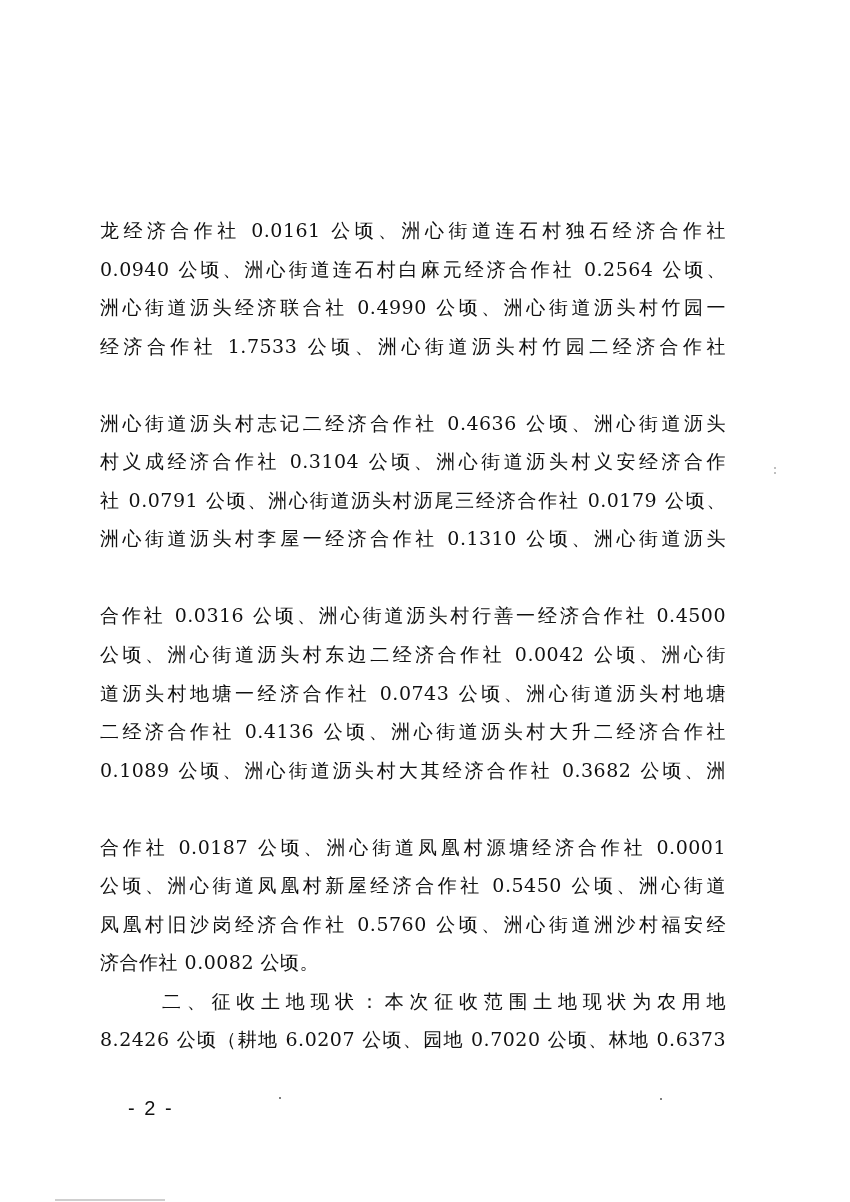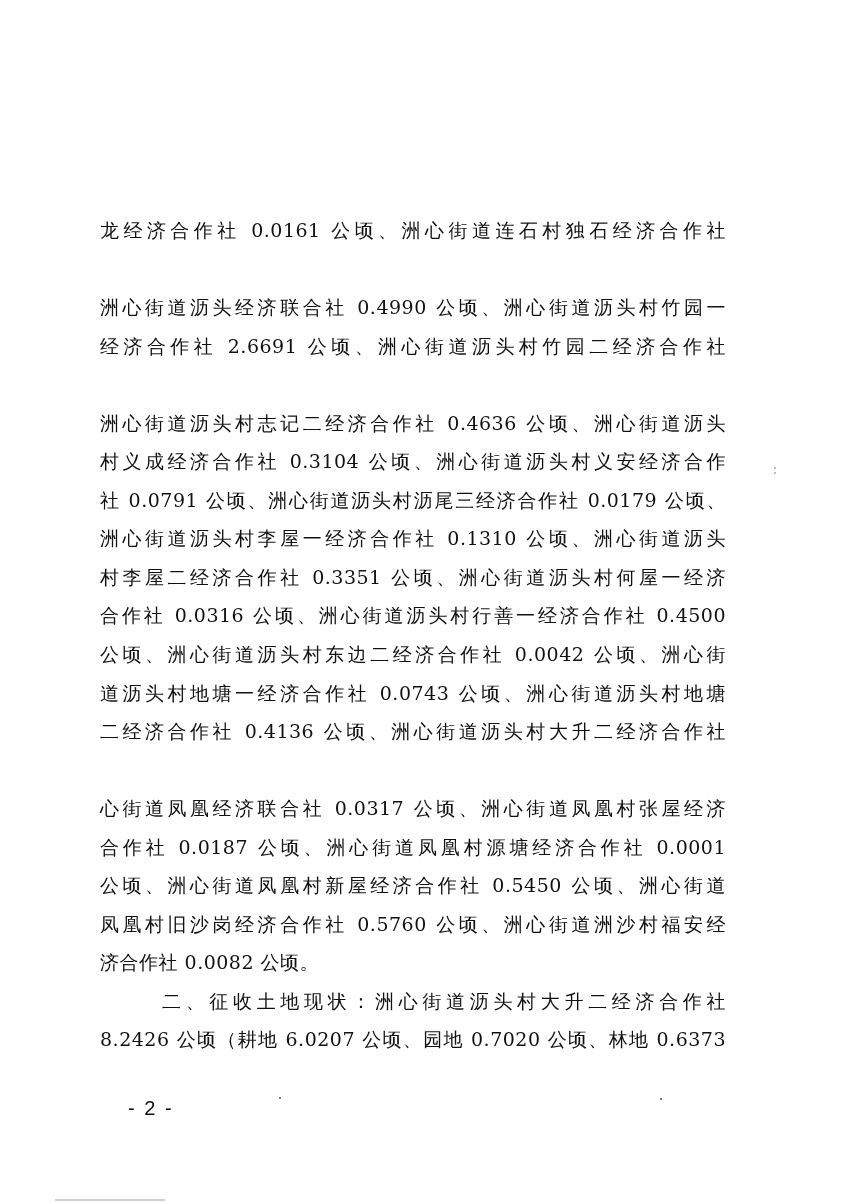--- a/index.html
+++ b/index.html
@@ -63,37 +63,37 @@
       height: 2px;
       background: #cfcfcf;
     }
   </style>
 </head>
 <body>
 
 <div class="page">
 
   <div class="line" style="top:190px">龙经济合作社 0.0161 公顷、洲心街道连石村独石经济合作社</div>
+  <div class="line" style="top:229px">0.0940 公顷、洲心街道连石村白麻元经济合作社 0.2564 公顷、</div>
   <div class="line" style="top:267px">洲心街道沥头经济联合社 0.4990 公顷、洲心街道沥头村竹园一</div>
-  <div class="line" style="top:306px">经济合作社 2.6691 公顷、洲心街道沥头村竹园二经济合作社</div>
+  <div class="line" style="top:306px">经济合作社 1.7533 公顷、洲心街道沥头村竹园二经济合作社</div>
   <div class="line" style="top:383px">洲心街道沥头村志记二经济合作社 0.4636 公顷、洲心街道沥头</div>
   <div class="line" style="top:421px">村义成经济合作社 0.3104 公顷、洲心街道沥头村义安经济合作</div>
   <div class="line" style="top:460px">社 0.0791 公顷、洲心街道沥头村沥尾三经济合作社 0.0179 公顷、</div>
   <div class="line" style="top:498px">洲心街道沥头村李屋一经济合作社 0.1310 公顷、洲心街道沥头</div>
-  <div class="line" style="top:537px">村李屋二经济合作社 0.3351 公顷、洲心街道沥头村何屋一经济</div>
   <div class="line" style="top:575px">合作社 0.0316 公顷、洲心街道沥头村行善一经济合作社 0.4500</div>
   <div class="line" style="top:614px">公顷、洲心街道沥头村东边二经济合作社 0.0042 公顷、洲心街</div>
   <div class="line" style="top:653px">道沥头村地塘一经济合作社 0.0743 公顷、洲心街道沥头村地塘</div>
   <div class="line" style="top:691px">二经济合作社 0.4136 公顷、洲心街道沥头村大升二经济合作社</div>
-  <div class="line" style="top:768px">心街道凤凰经济联合社 0.0317 公顷、洲心街道凤凰村张屋经济</div>
+  <div class="line" style="top:730px">0.1089 公顷、洲心街道沥头村大其经济合作社 0.3682 公顷、洲</div>
   <div class="line" style="top:807px">合作社 0.0187 公顷、洲心街道凤凰村源塘经济合作社 0.0001</div>
   <div class="line" style="top:845px">公顷、洲心街道凤凰村新屋经济合作社 0.5450 公顷、洲心街道</div>
   <div class="line" style="top:884px">凤凰村旧沙岗经济合作社 0.5760 公顷、洲心街道洲沙村福安经</div>
   <div class="line last" style="top:922px">济合作社 0.0082 公顷。</div>
-  <div class="line indent" style="top:961px">二、征收土地现状：洲心街道沥头村大升二经济合作社</div>
+  <div class="line indent" style="top:961px">二、征收土地现状：本次征收范围土地现状为农用地</div>
   <div class="line" style="top:999px">8.2426 公顷（耕地 6.0207 公顷、园地 0.7020 公顷、林地 0.6373</div>
 
   <div class="page-number">- 2 -</div>
 
   <span class="speck" style="left:279px; top:1097px"></span>
   <span class="speck" style="left:660px; top:1098px"></span>
   <span class="speck" style="left:774px; top:467px; background:#aaa"></span>
   <span class="speck" style="left:774px; top:472px; background:#aaa"></span>
   <span class="scan-mark" style="left:55px; top:1199px; width:110px"></span>
 </div>

